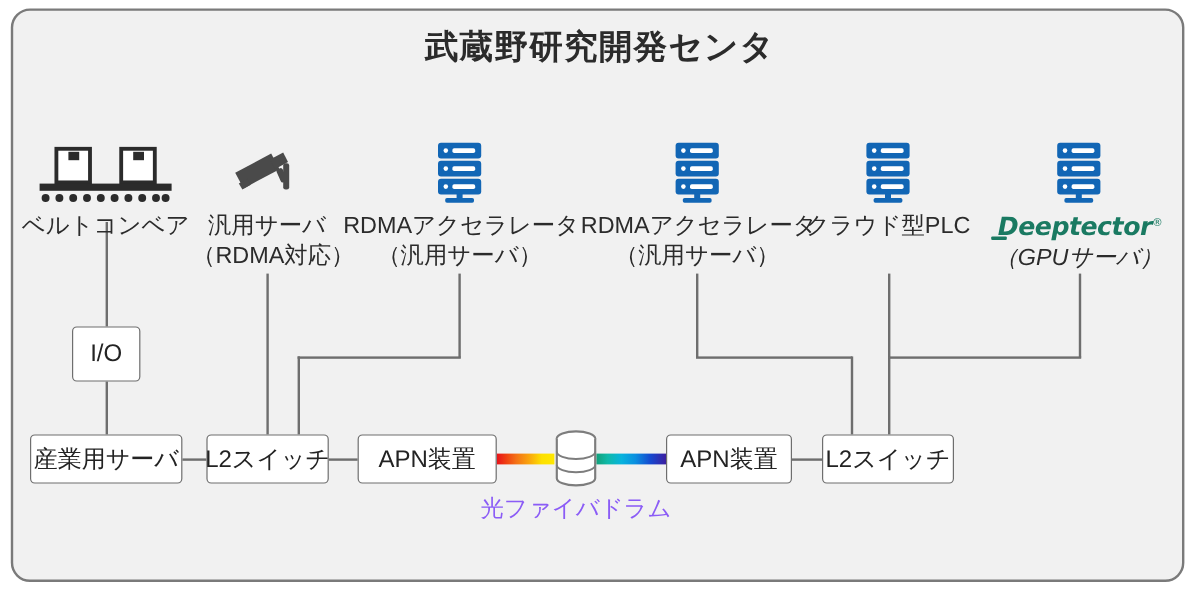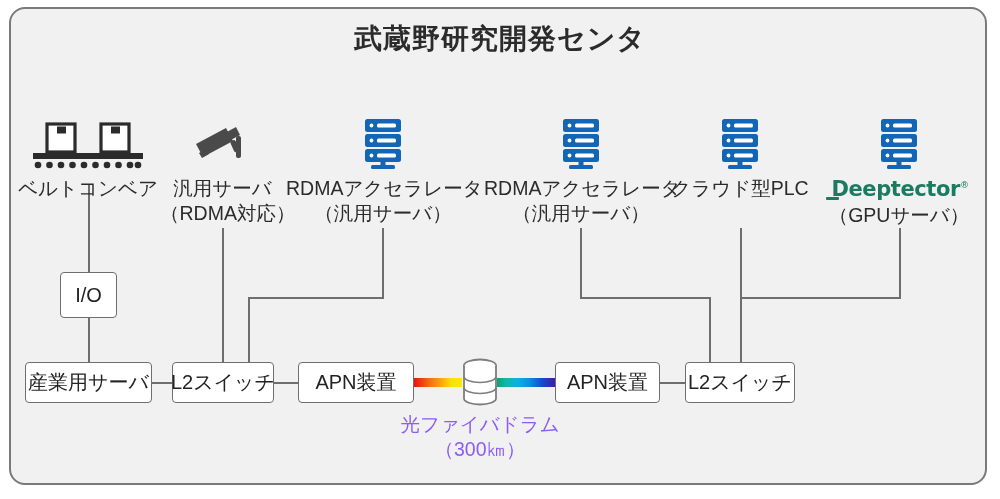--- a/index.html
+++ b/index.html
@@ -172,21 +172,20 @@
     <svg width="42" height="50" viewBox="0 0 42 50">
       <ellipse cx="21" cy="8.5" rx="16" ry="6" fill="#ffffff" stroke="#7d7d7d" stroke-width="1.8"></ellipse>
       <path d="M5 8.5 L5 41.5 A16 6 0 0 0 37 41.5 L37 8.5" fill="#ffffff" stroke="#7d7d7d" stroke-width="1.8"></path>
       <path d="M5 19.5 A16 6 0 0 0 37 19.5" fill="none" stroke="#7d7d7d" stroke-width="1.6"></path>
       <path d="M5 30.5 A16 6 0 0 0 37 30.5" fill="none" stroke="#7d7d7d" stroke-width="1.6"></path>
     </svg>
   </div>
 
   <div class="fiber-cap" style="left:385px; top:412px; width:190px;">
     <div>光ファイバドラム</div>
-    <div>（300㎞）</div>
   </div>
 
   <div class="dev" style="left:8px; top:110px; width:160px;">
     <div class="icon-wrap">
       <svg width="122" height="52" viewBox="0 0 122 52">
         <rect x="20" y="6" width="28" height="28" fill="#ffffff" stroke="#2b2b2b" stroke-width="3.2"></rect>
         <rect x="30" y="8.5" width="9" height="7" fill="#2b2b2b"></rect>
         <rect x="74" y="6" width="28" height="28" fill="#ffffff" stroke="#2b2b2b" stroke-width="3.2"></rect>
         <rect x="84" y="8.5" width="9" height="7" fill="#2b2b2b"></rect>
         <rect x="6" y="35" width="110" height="6" fill="#2b2b2b"></rect>
@@ -287,21 +286,21 @@
           <circle cx="10.5" cy="22.5" r="1.9"></circle>
             <rect x="16" y="20.5" width="19" height="4" rx="1.5"></rect>
           <circle cx="10.5" cy="37.5" r="1.9"></circle>
             <rect x="16" y="35.5" width="19" height="4" rx="1.5"></rect>
         </g>
       </svg>
     </div>
     <div class="cap">クラウド型PLC</div>
   </div>
 
-  <div class="dev" style="left:822px; top:110px; width:154px;">
+  <div class="dev" style="left:822px; top:110px; width:154px;font-style:italic;">
     <div class="icon-wrap">
       <svg width="44" height="52" viewBox="0 0 44 52">
         <g fill="#1266b5">
           <rect x="4" y="1" width="36" height="13" rx="2.5"></rect>
           <rect x="4" y="16" width="36" height="13" rx="2.5"></rect>
           <rect x="4" y="31" width="36" height="13" rx="2.5"></rect>
           <rect x="19.5" y="43" width="5" height="5"></rect>
           <rect x="10" y="47" width="24" height="4" rx="1.5"></rect>
         </g>
         <g fill="#ffffff">

